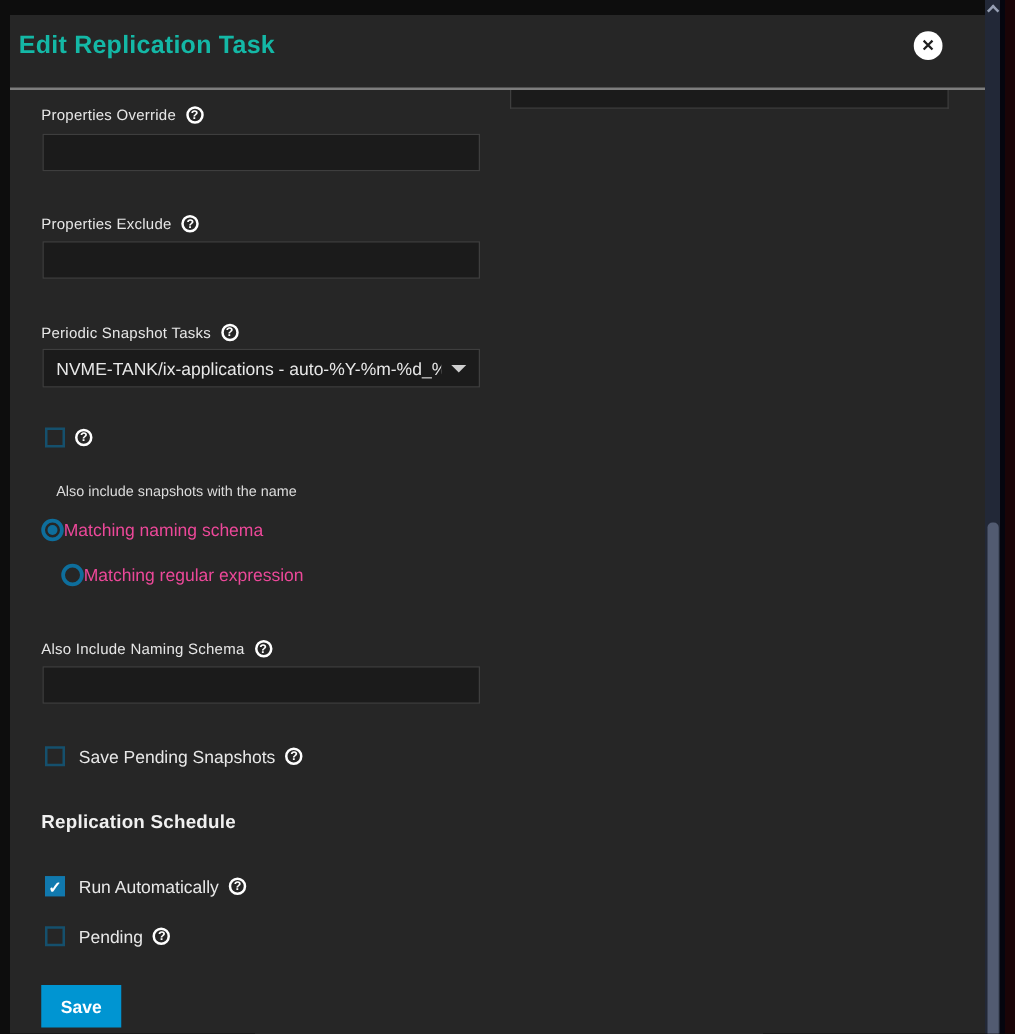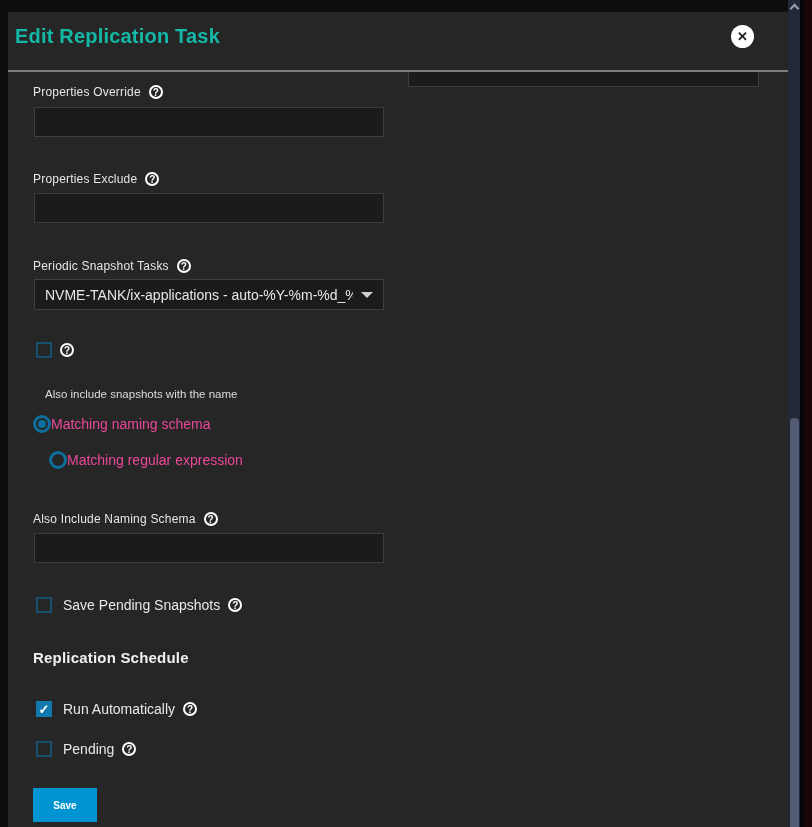--- a/index.html
+++ b/index.html
@@ -62,21 +62,21 @@
            flex:none; display:flex; align-items:center; justify-content:center;
            cursor:pointer; }
   .radio .dot { width:8px; height:8px; border-radius:50%; background:transparent; }
   .radio.selected .dot { background:#0e6e9c; }
   .radio-label { color:#ec4899; font-size:14px; }
 
   .section-heading { position:absolute; left:25px; top:637px; color:#f0f0f0;
                      font-size:15px; font-weight:bold; letter-spacing:.2px; }
 
   .save-btn { position:absolute; left:25px; top:776px; width:64px; height:34px;
-              background:#0095d2; color:#ffffff; font-size:10px; font-weight:bold;
+              background:#0095d2; color:#ffffff; font-size:14px; font-weight:bold;
               border:none; cursor:pointer; font-family:"Liberation Sans", sans-serif; }
 
   
   .scrollbar { position:absolute; left:788px; top:0; width:12px; height:827px;
                background:#222837; }
   .scroll-up { position:absolute; left:790px; top:3px; width:8px; height:8px;
                cursor:pointer; }
   .scroll-up::before { content:""; position:absolute; left:1px; top:2px; width:5px;
                height:5px; border-top:2px solid #97a0b4; border-right:2px solid #97a0b4;
                transform:rotate(-45deg); }

